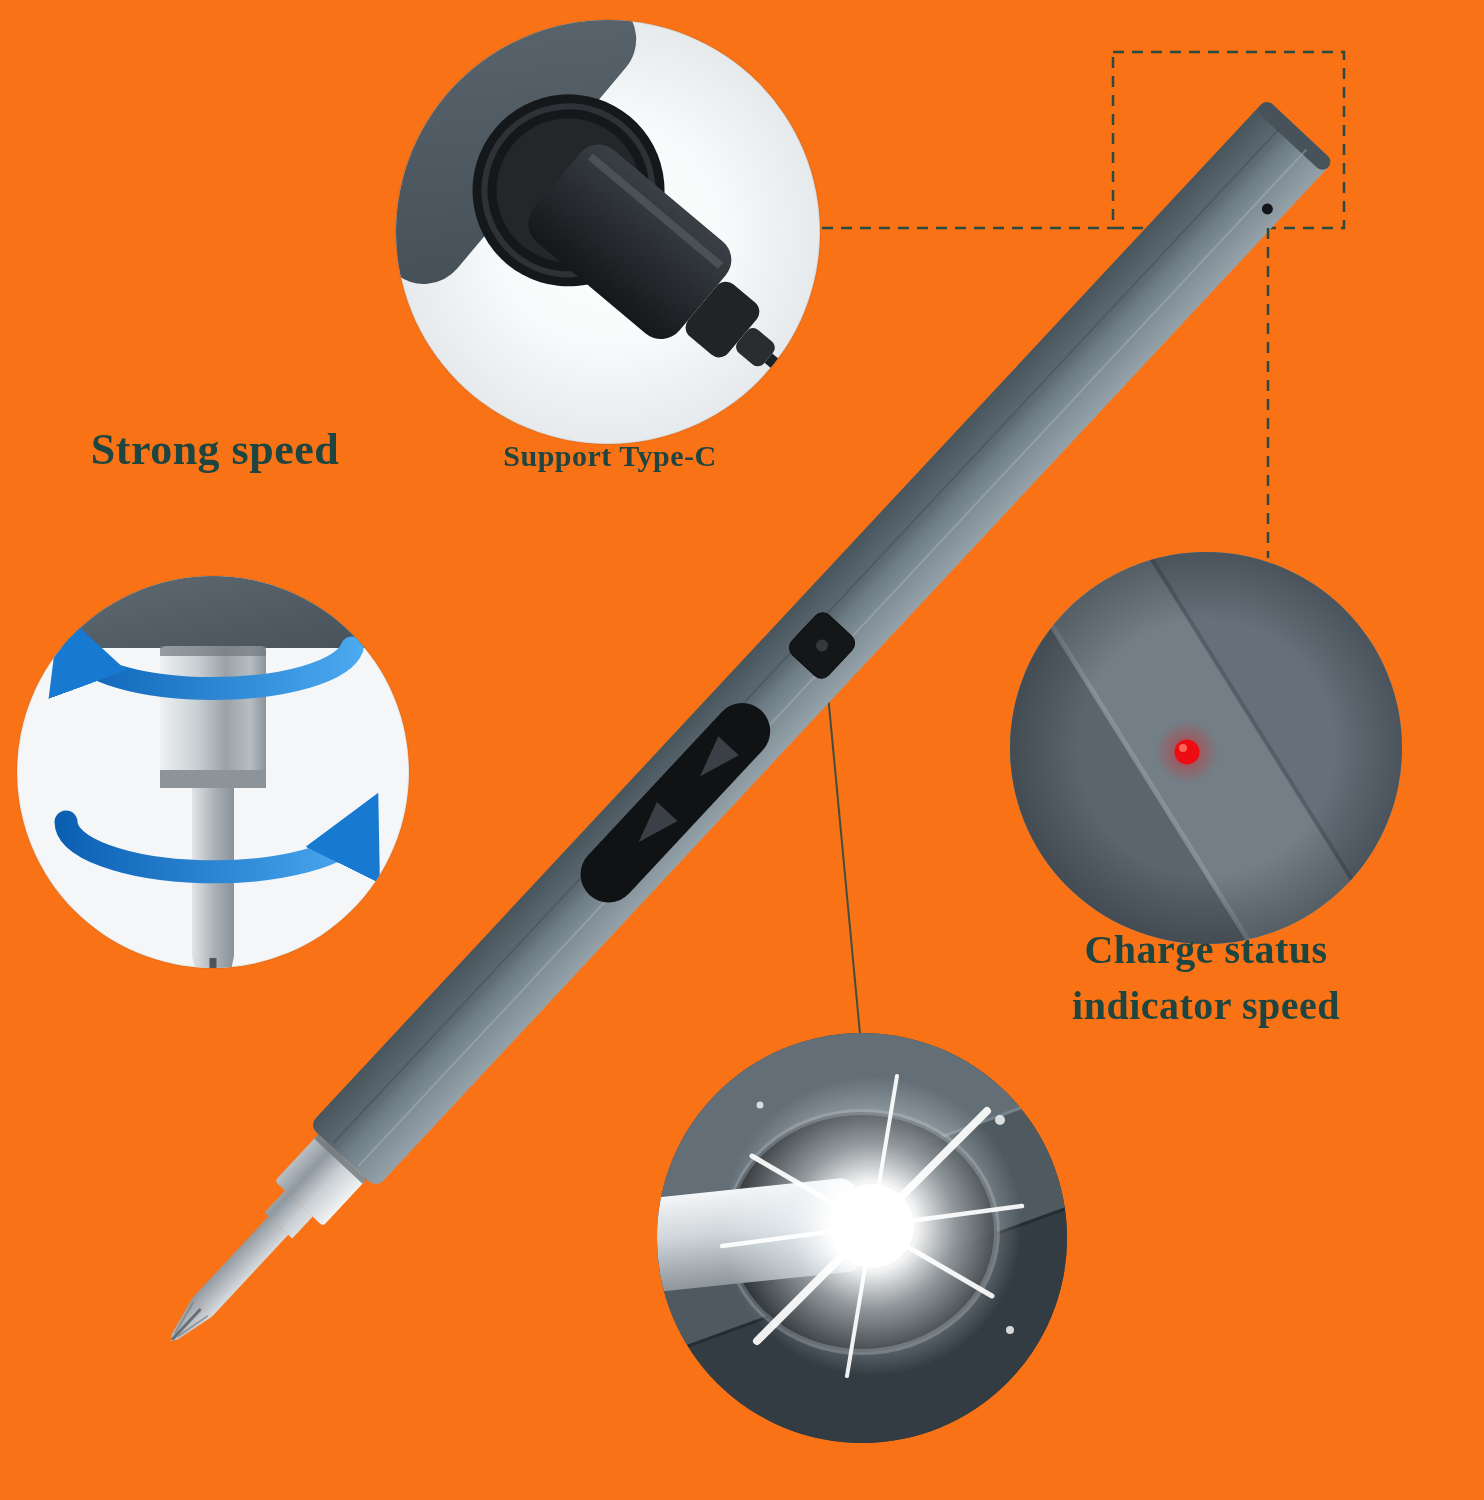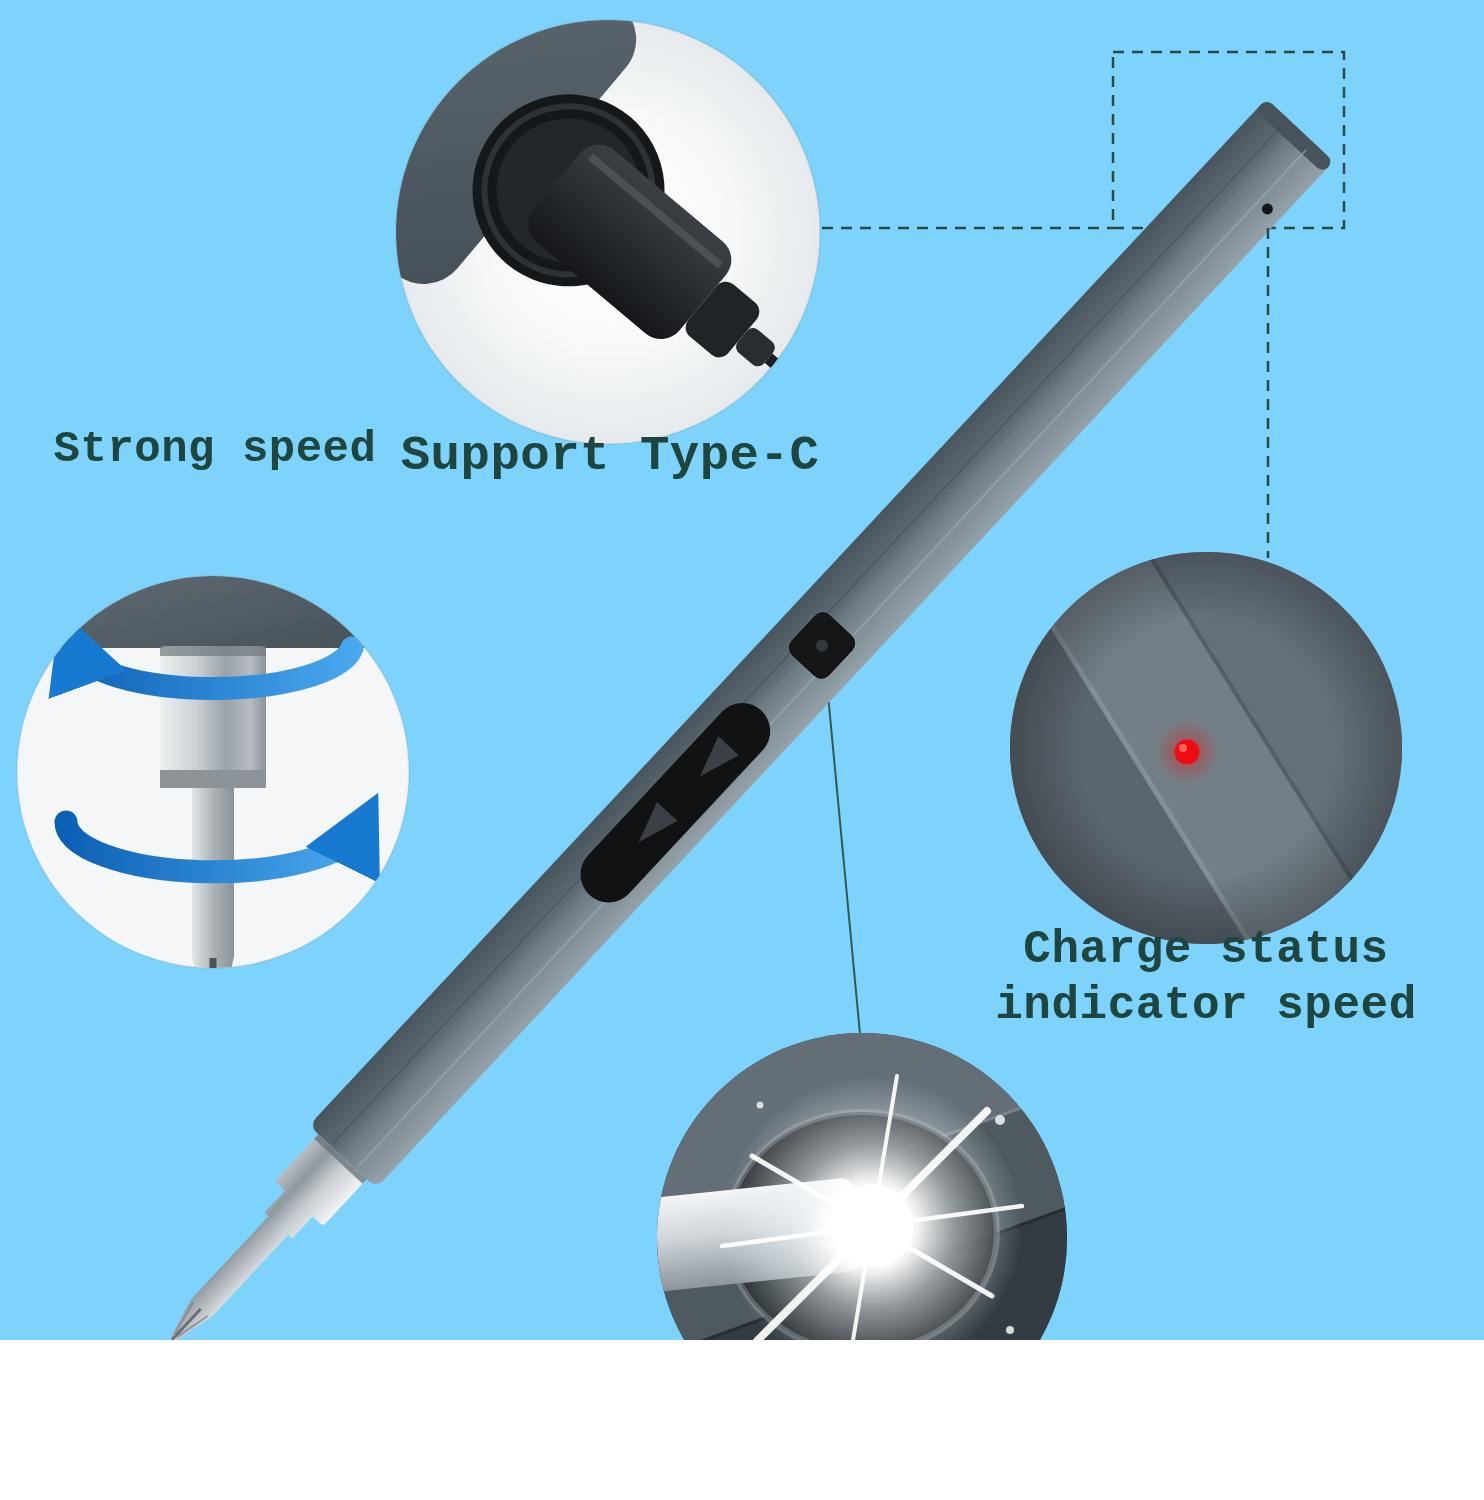--- a/index.html
+++ b/index.html
@@ -1,35 +1,35 @@
 <!DOCTYPE html>
 <html><head>
 <meta charset="utf-8">
 <style>
   html,body{margin:0;padding:0;background:#ffffff;}
   .stage{
     position:relative;
-    width:1484px;height:1340px;
-    background:#7dd3fc;
+    width:1484px;height:1500px;
+    background:#f97316;
     overflow:hidden;
-    font-family:Liberation Mono, monospace;
+    font-family:Liberation Serif, serif;
   }
   .stage svg{position:absolute;left:0;top:0;}
   .label{
     position:absolute;
     transform:translateX(-50%);
     color:#1f4540;
     font-weight:bold;
     text-align:center;
     white-space:nowrap;
     letter-spacing:0.5px;
   }
   .label-strong{left:215px;top:424px;font-size:44px;}
-  .label-typec{left:610px;top:428px;font-size:49px;line-height:56px;}
-  .label-charge{left:1206px;top:922px;font-size:46px;line-height:56px;}
+  .label-typec{left:610px;top:428px;font-size:30px;line-height:56px;}
+  .label-charge{left:1206px;top:922px;font-size:40px;line-height:56px;}
   .label-led{left:862px;top:1436px;font-size:46px;}
 </style>
 </head>
 <body>
 
 <div class="stage">
 
 <svg width="1484" height="1500" viewBox="0 0 1484 1500">
   <defs>
     <linearGradient id="penGrad" gradientUnits="userSpaceOnUse" x1="0" y1="-46" x2="0" y2="46">

